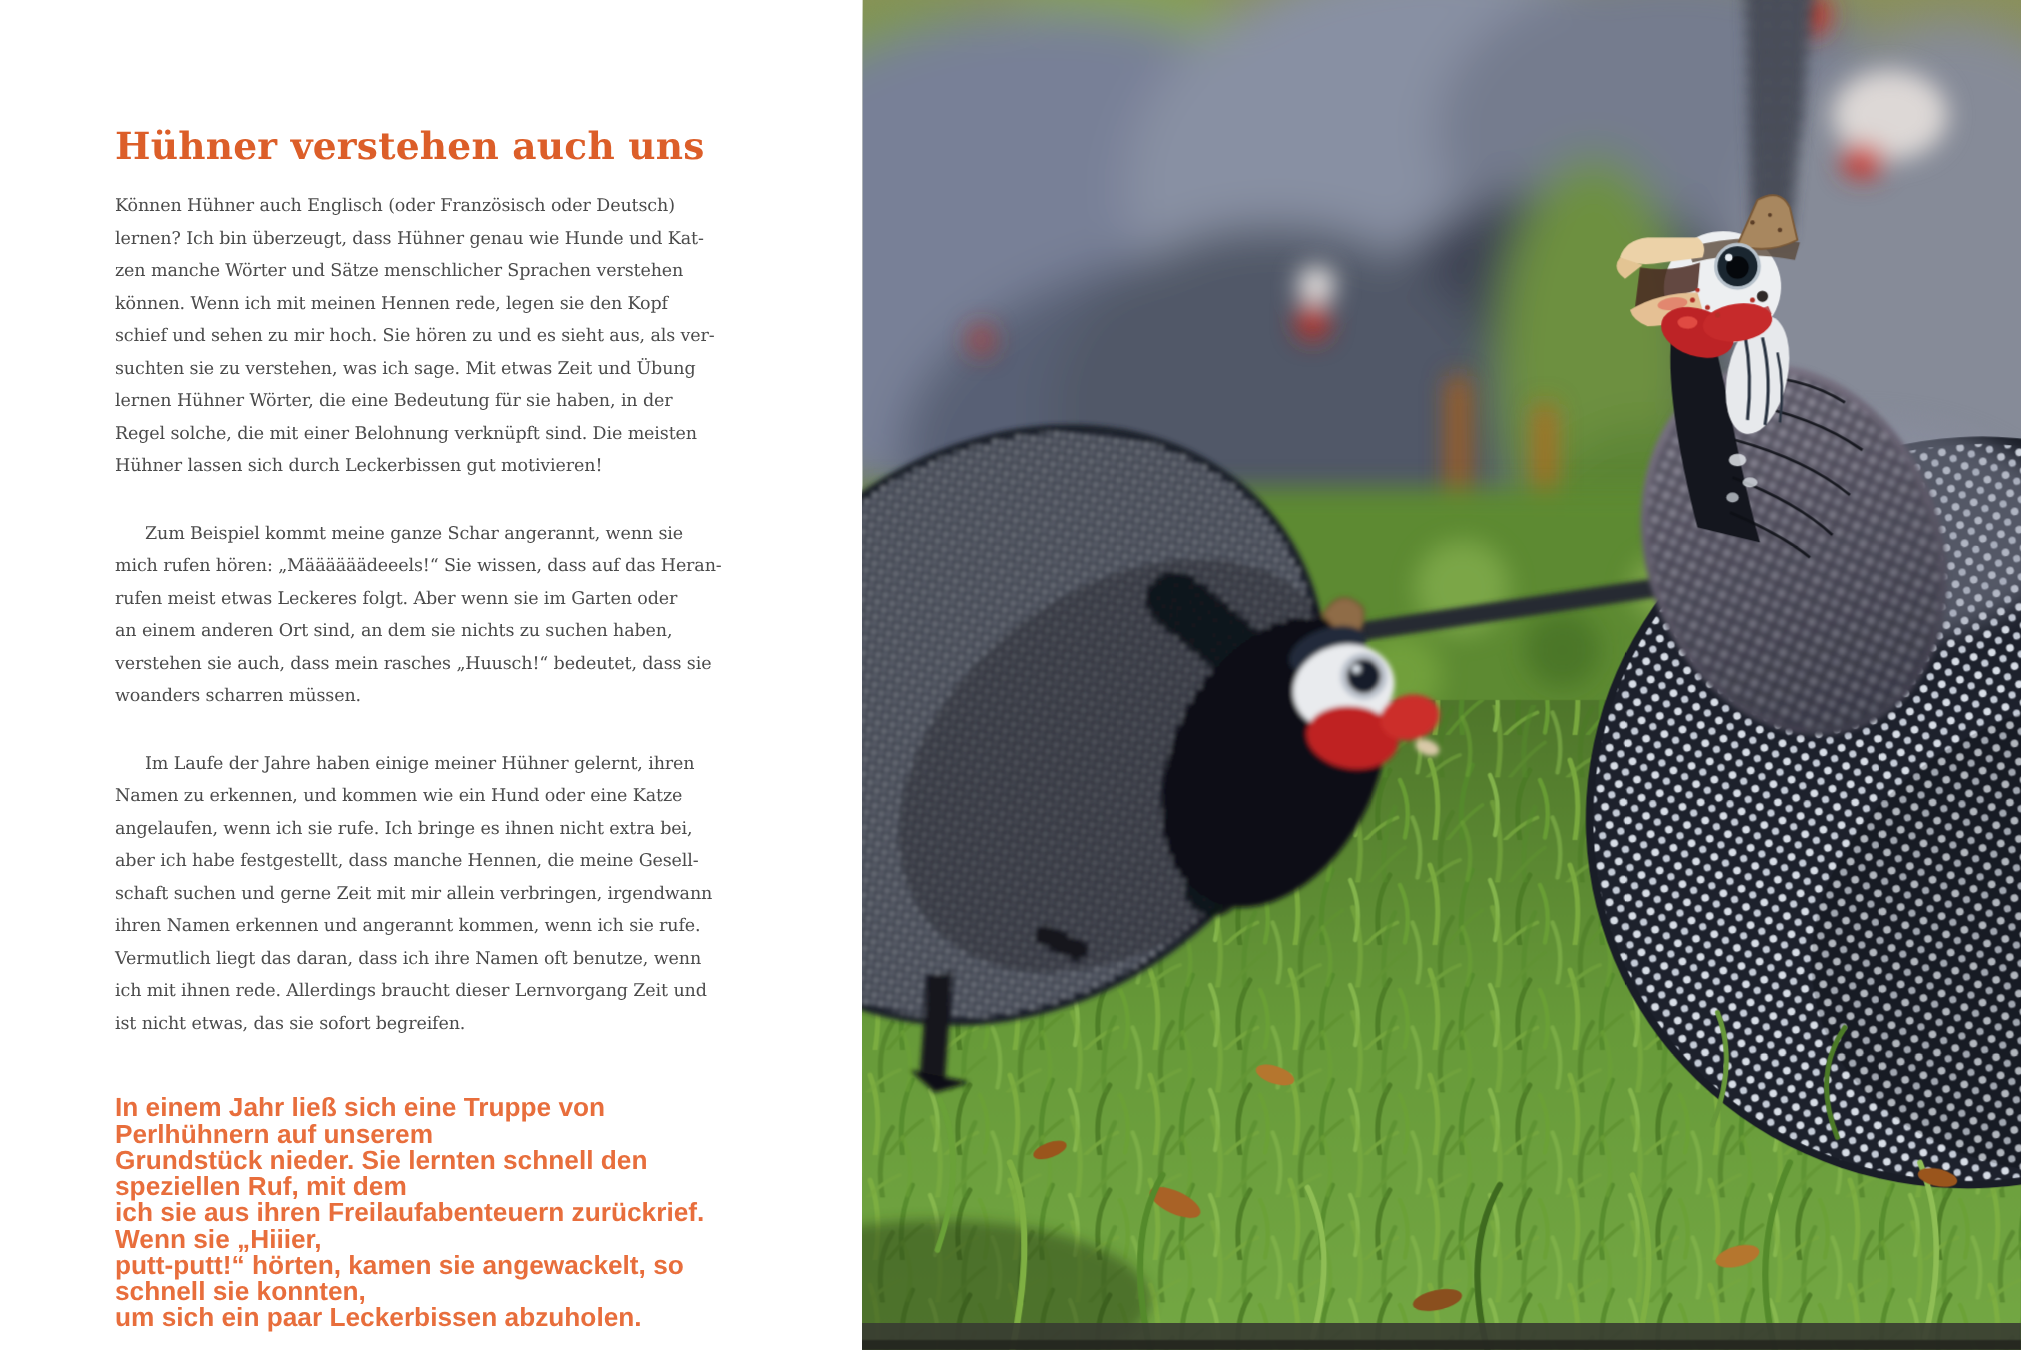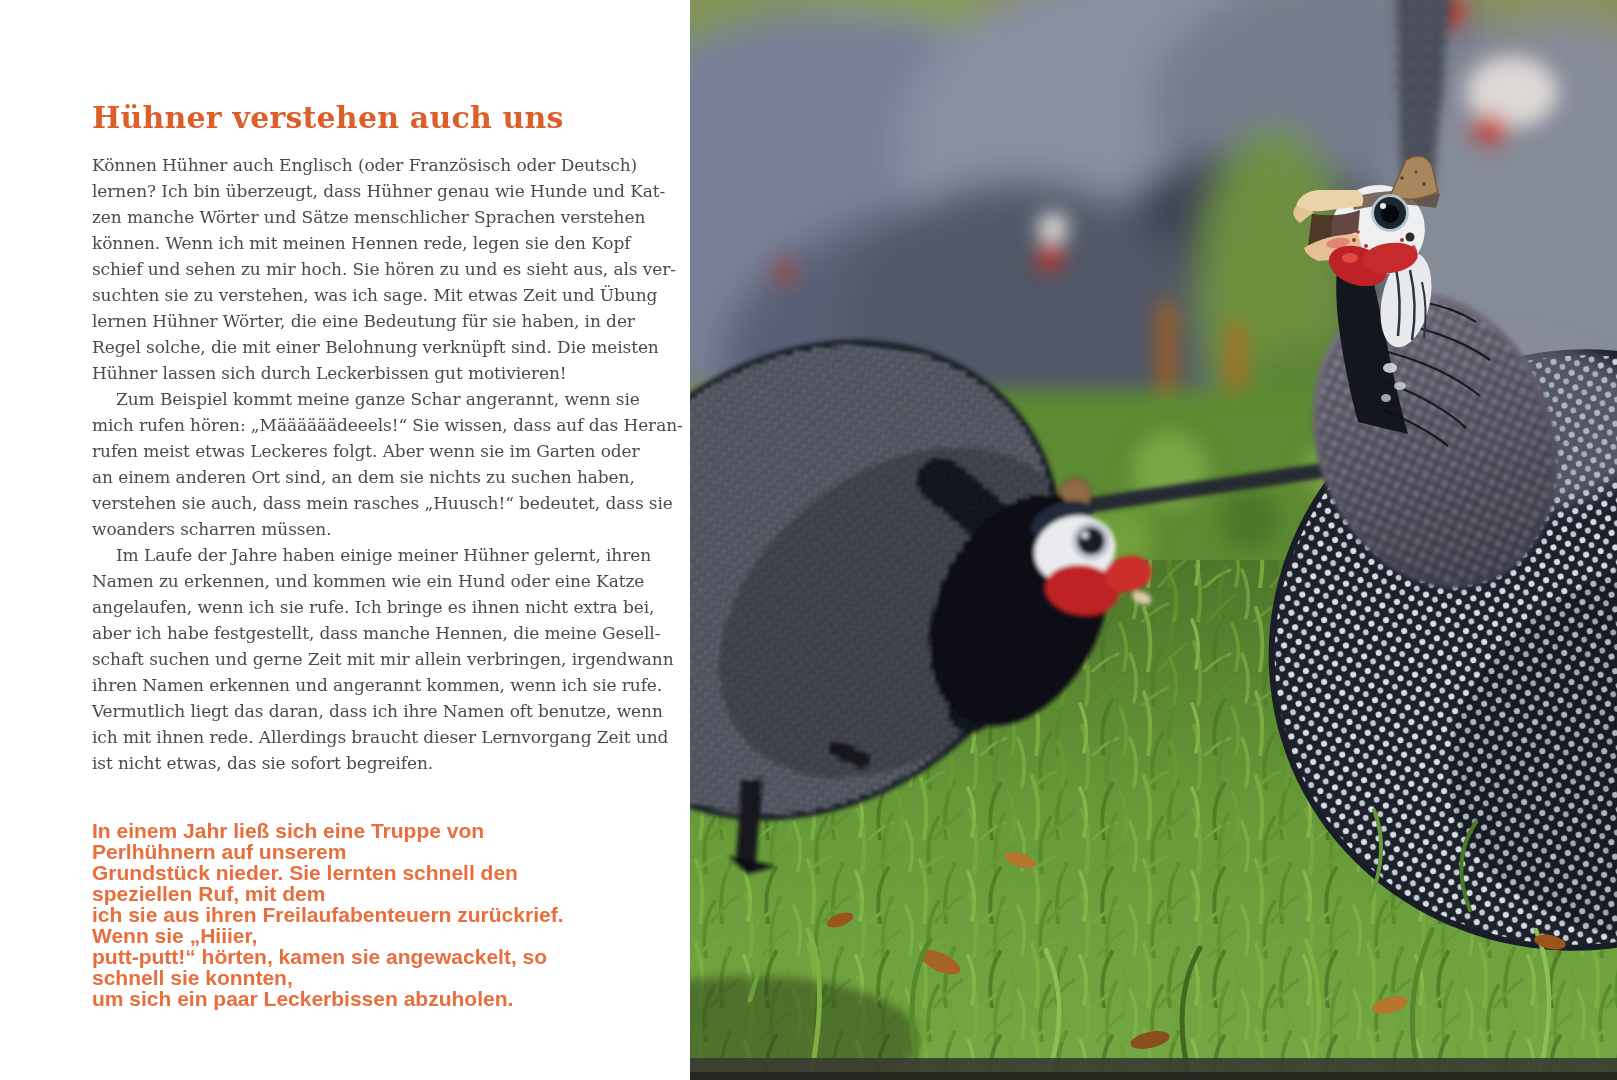--- a/index.html
+++ b/index.html
@@ -6,24 +6,24 @@
   .spread{
     position:relative;width:1617px;height:1080px;background:#ffffff;overflow:hidden;
     font-family:"DejaVu Serif",serif;
   }
   .text-col{position:absolute;left:92px;top:100px;width:592px;}
   .heading{
     font-size:30px;font-weight:700;color:#dc5e29;margin:0 0 17px 0;letter-spacing:.2px;
     font-family:"DejaVu Serif",serif;
   }
   .body-par{
-    font-size:17px;line-height:26px;color:#4b4b4b;margin:0;white-space:pre-line;
+    font-size:14px;line-height:26px;color:#4b4b4b;margin:0;white-space:pre-line;
     letter-spacing:-0.1px;
   }
-  .body-par.indented{text-indent:24px;}
+  .body-par.indented{text-indent:24px;margin-top:28px;}
   .caption{
     margin-top:44px;width:508px;
     font-family:"Liberation Sans",sans-serif;font-weight:700;
     font-size:21px;line-height:21px;color:#e86e3c;white-space:pre-line;
   }
   .page-number{
     margin-top:46px;width:540px;text-align:center;
     font-size:18px;color:#3f3f3f;
   }
   .photo{position:absolute;left:690px;top:0;width:927px;height:1080px;}

